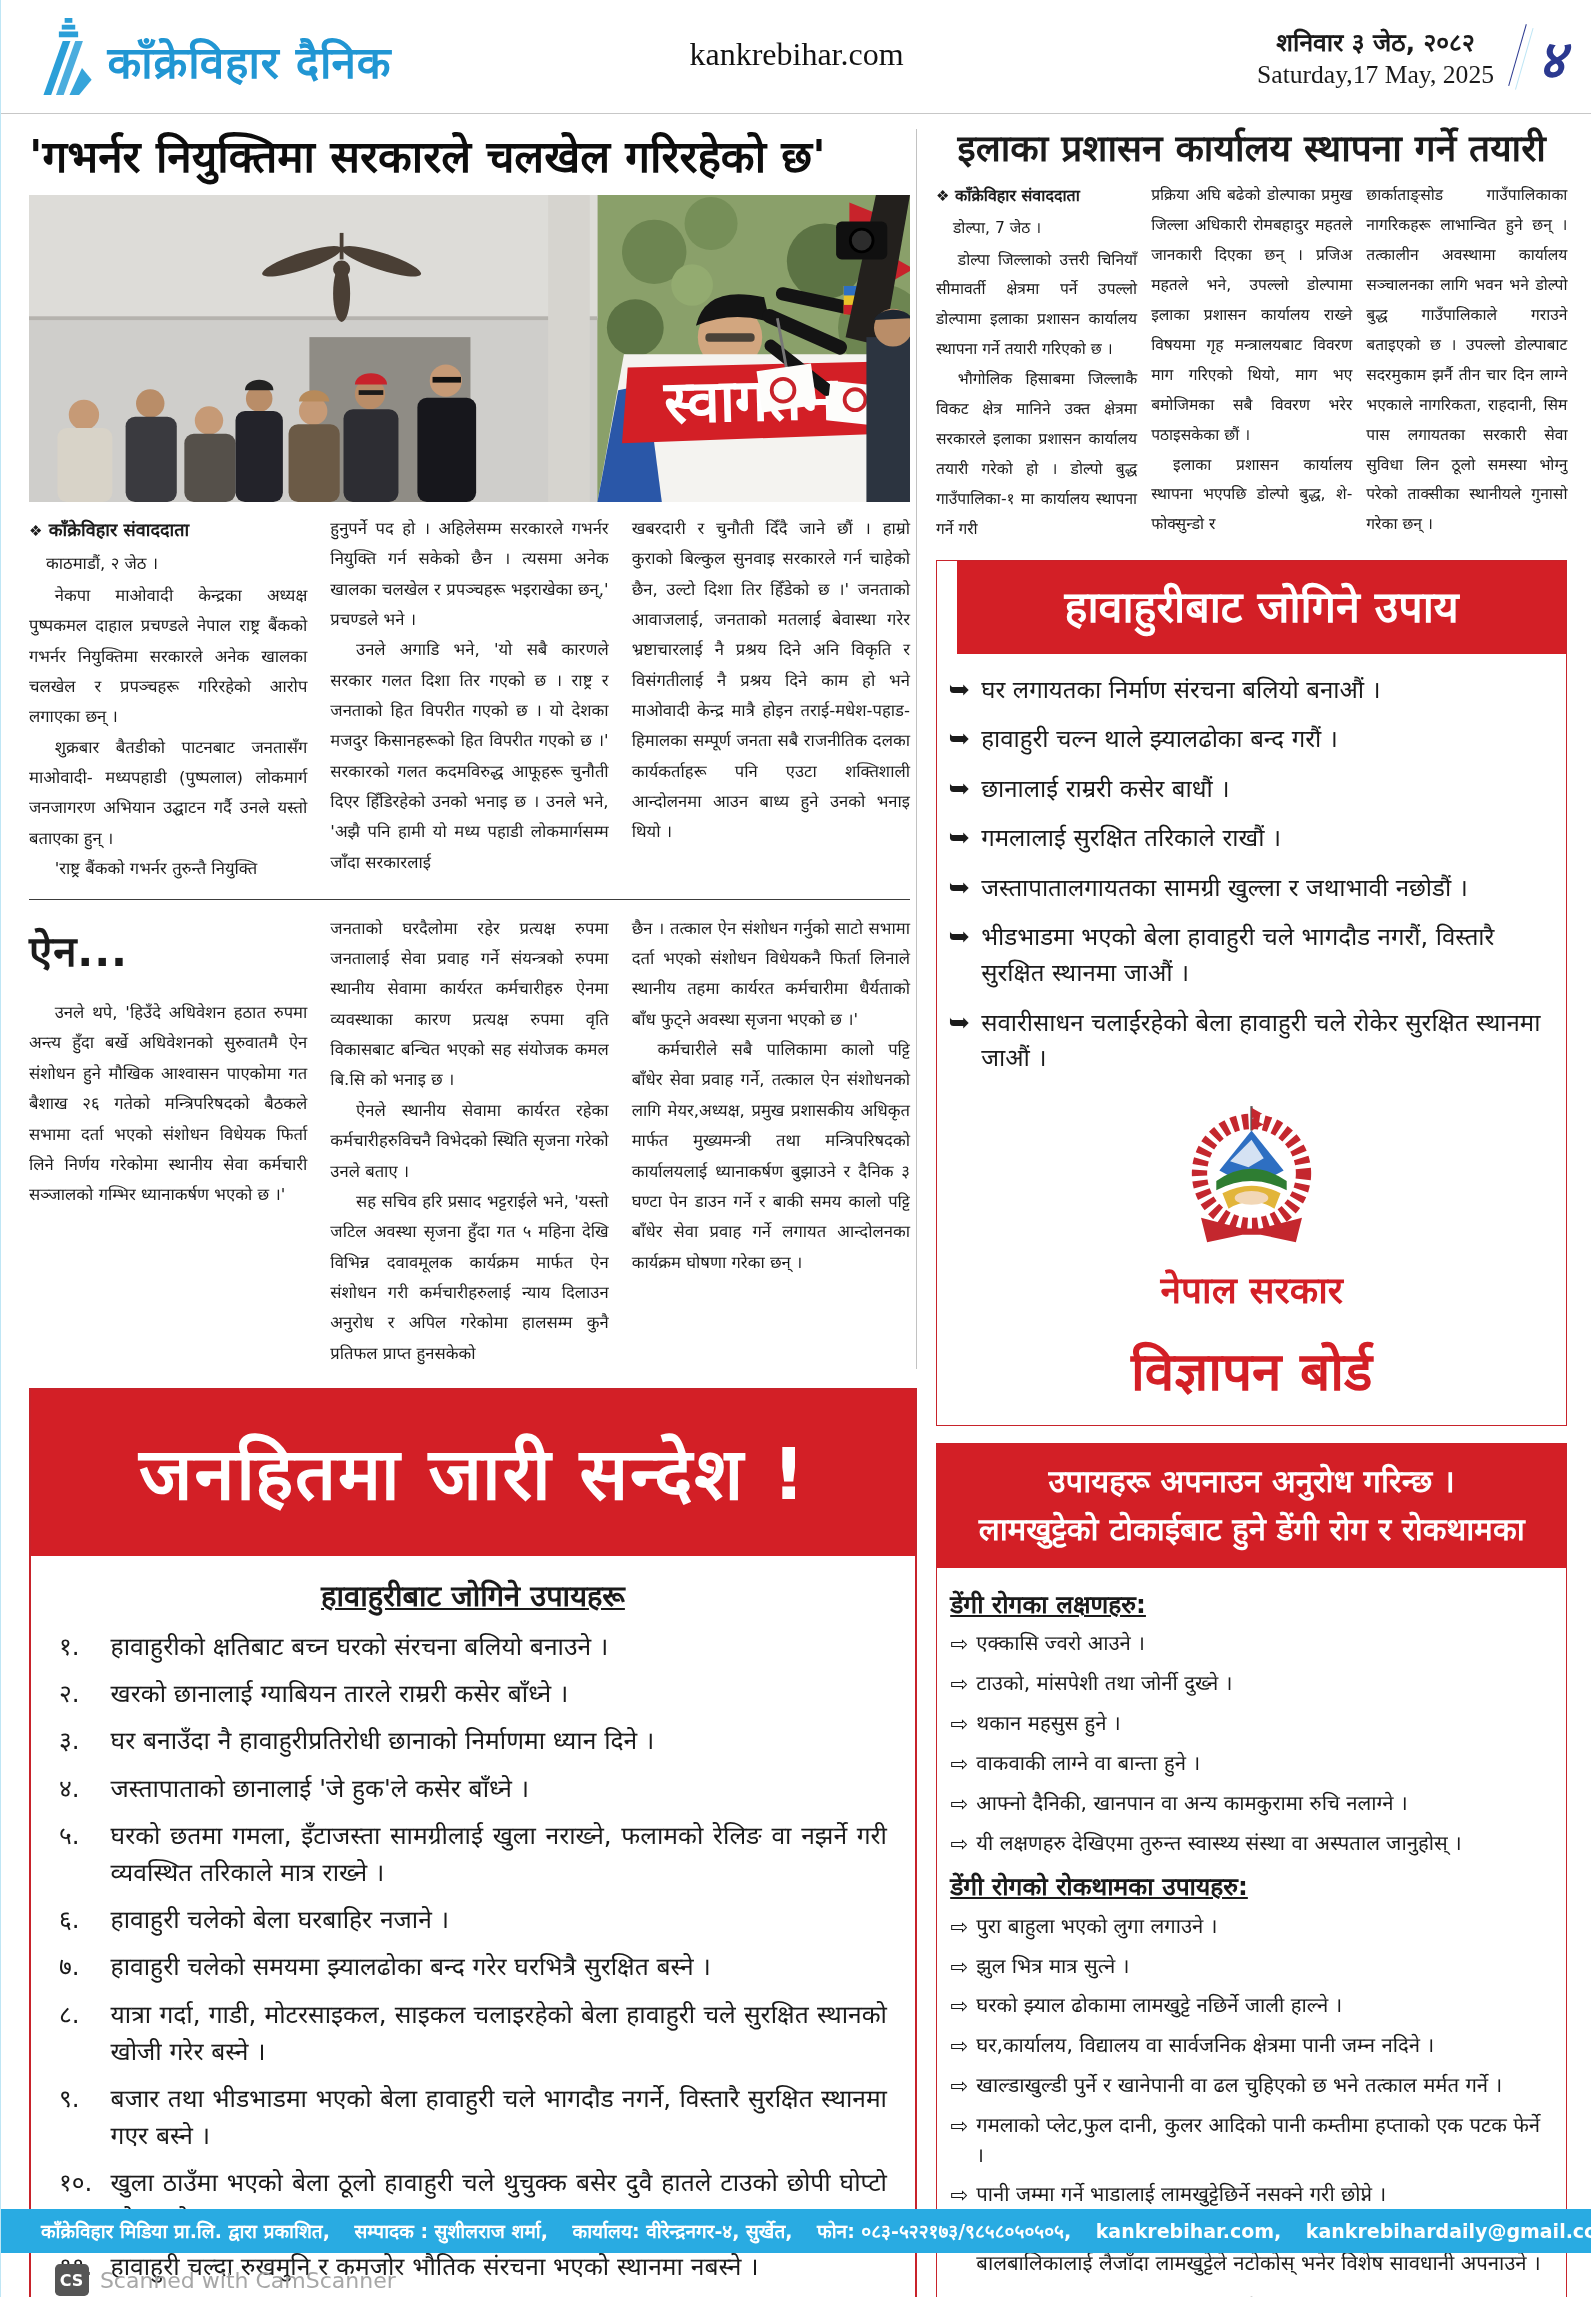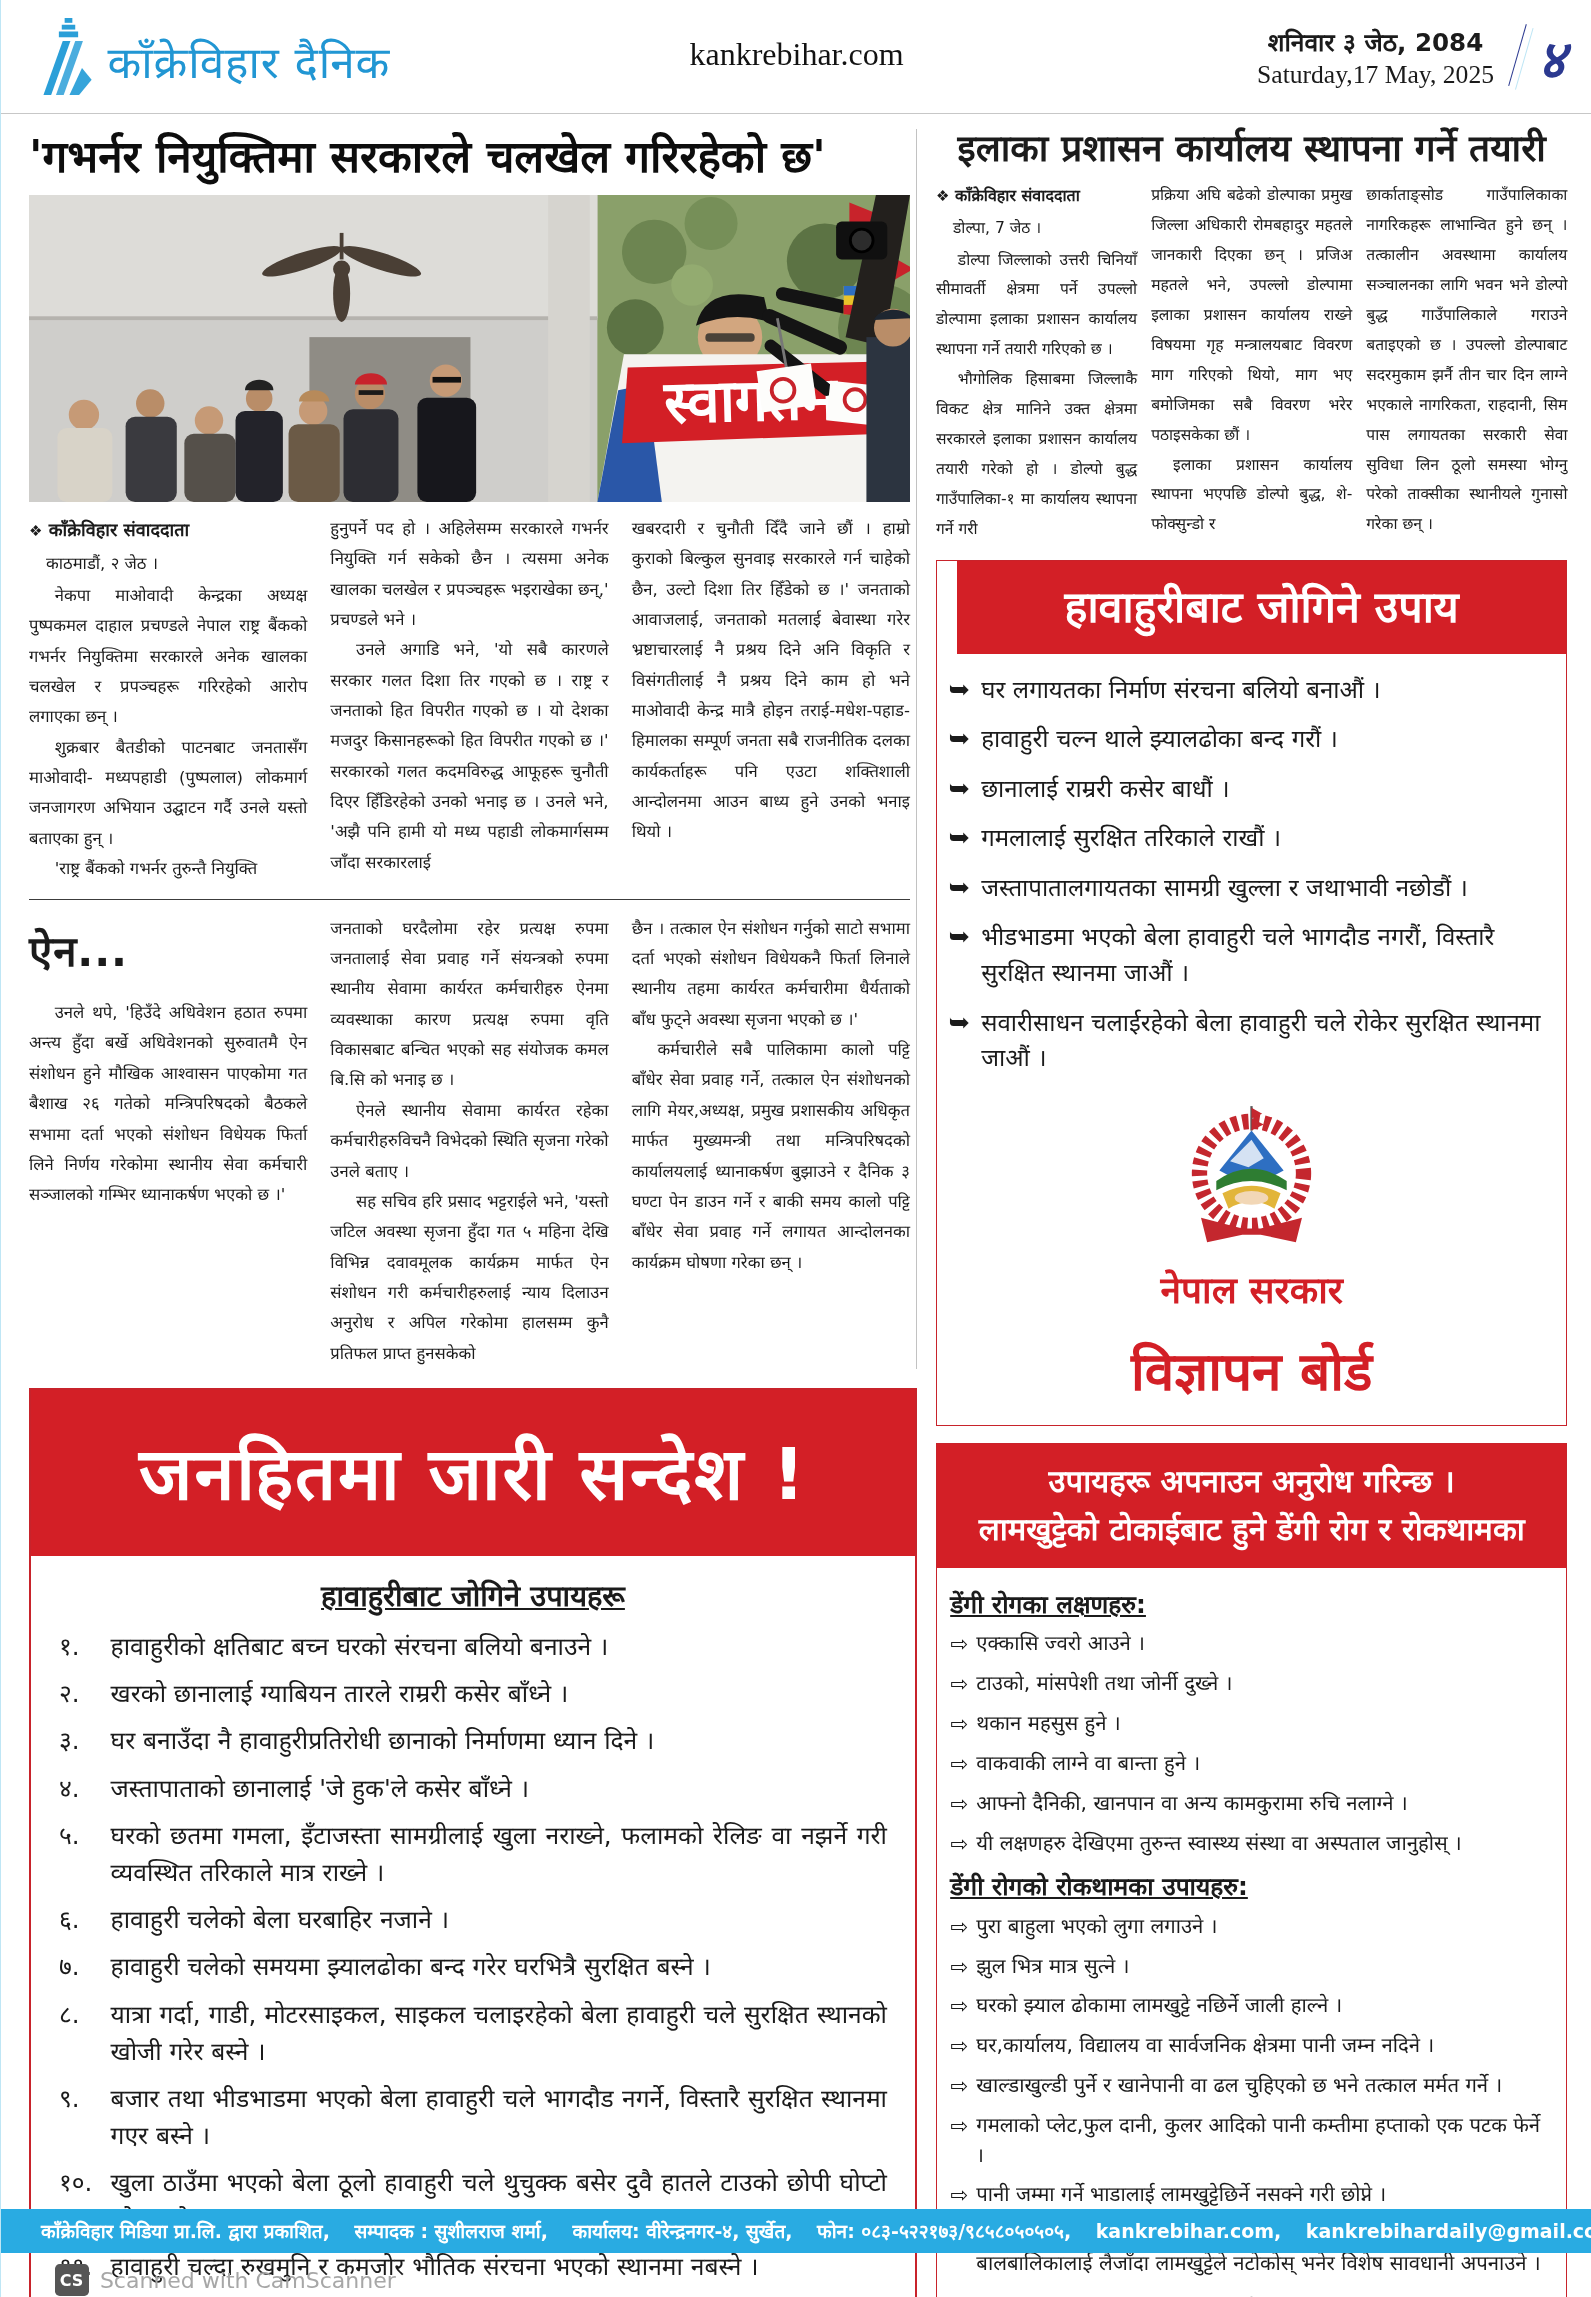--- a/index.html
+++ b/index.html
@@ -5,21 +5,21 @@
   * { box-sizing: border-box; margin: 0; padding: 0; }
   html,body { background:#ffffff; }
   body { font-family:"DejaVu Sans", sans-serif; color:#1b1b1b; }
   .page { position:relative; width:1592px; height:2298px; background:#fff; overflow:hidden;
           border-left:1.9px solid #bfe6f5; }
 
   
   .masthead { height:114px; display:flex; align-items:center; padding:5.7px 32px 3.8px 38px;
               border-bottom:0.9px solid #c7c7c7; position:relative; }
   .logo { display:flex; align-items:flex-end; gap:9.5px; }
-  .logo-title { font-size:44px; font-weight:normal; color:#2196d3; letter-spacing:0.9px; padding-bottom:5.7px; }
+  .logo-title { font-size:44px; font-weight:bold; color:#2196d3; letter-spacing:0.9px; padding-bottom:5.7px; }
   .site { position:absolute; left:50%; transform:translateX(-50%); top:36px;
           font-family:"Liberation Serif", serif; font-size:32px; color:#121212; }
   .dates { margin-left:auto; text-align:center; padding-right:66px; }
   .date-np { font-size:24.6px; font-weight:bold; }
   .date-en { font-family:"Liberation Serif", serif; font-size:25.6px; margin-top:1.9px; }
   .pagenum { position:absolute; right:26.5px; top:21px; font-size:53px; font-weight:bold;
              color:#2b3990; font-style:italic; padding-left:23px; }
   .pagenum::before { content:""; position:absolute; left:1.9px; top:1.9px; width:0.9px; height:64px;
                      background:#2b3990; transform:rotate(16deg); box-shadow:7.6px 1.9px 0 #bfe6f5; }
 
@@ -119,21 +119,21 @@
           <rect x="20" y="14" width="20" height="6"></rect>
           <polygon points="4,80 24,24 32,24 12,80"></polygon>
           <polygon points="17,80 37,24 45,24 25,80" opacity="0.85"></polygon>
           <polygon points="31,80 44,52 54,64 41,80" opacity="0.95"></polygon>
         </g>
       </svg>
       <div class="logo-title">काँक्रेविहार दैनिक</div>
     </div>
     <div class="site">kankrebihar.com</div>
     <div class="dates">
-      <div class="date-np">शनिवार ३ जेठ, 2084</div>
+      <div class="date-np">शनिवार ३ जेठ, २०८२</div>
       <div class="date-en">Saturday,17 May, 2025</div>
     </div>
     <div class="pagenum">४</div>
   </div>
 
   <div class="content">
 
     <div class="left-region">
       <div class="lead-wrap">
         <h1 class="headline">'गभर्नर नियुक्तिमा सरकारले चलखेल गरिरहेको छ'</h1>

